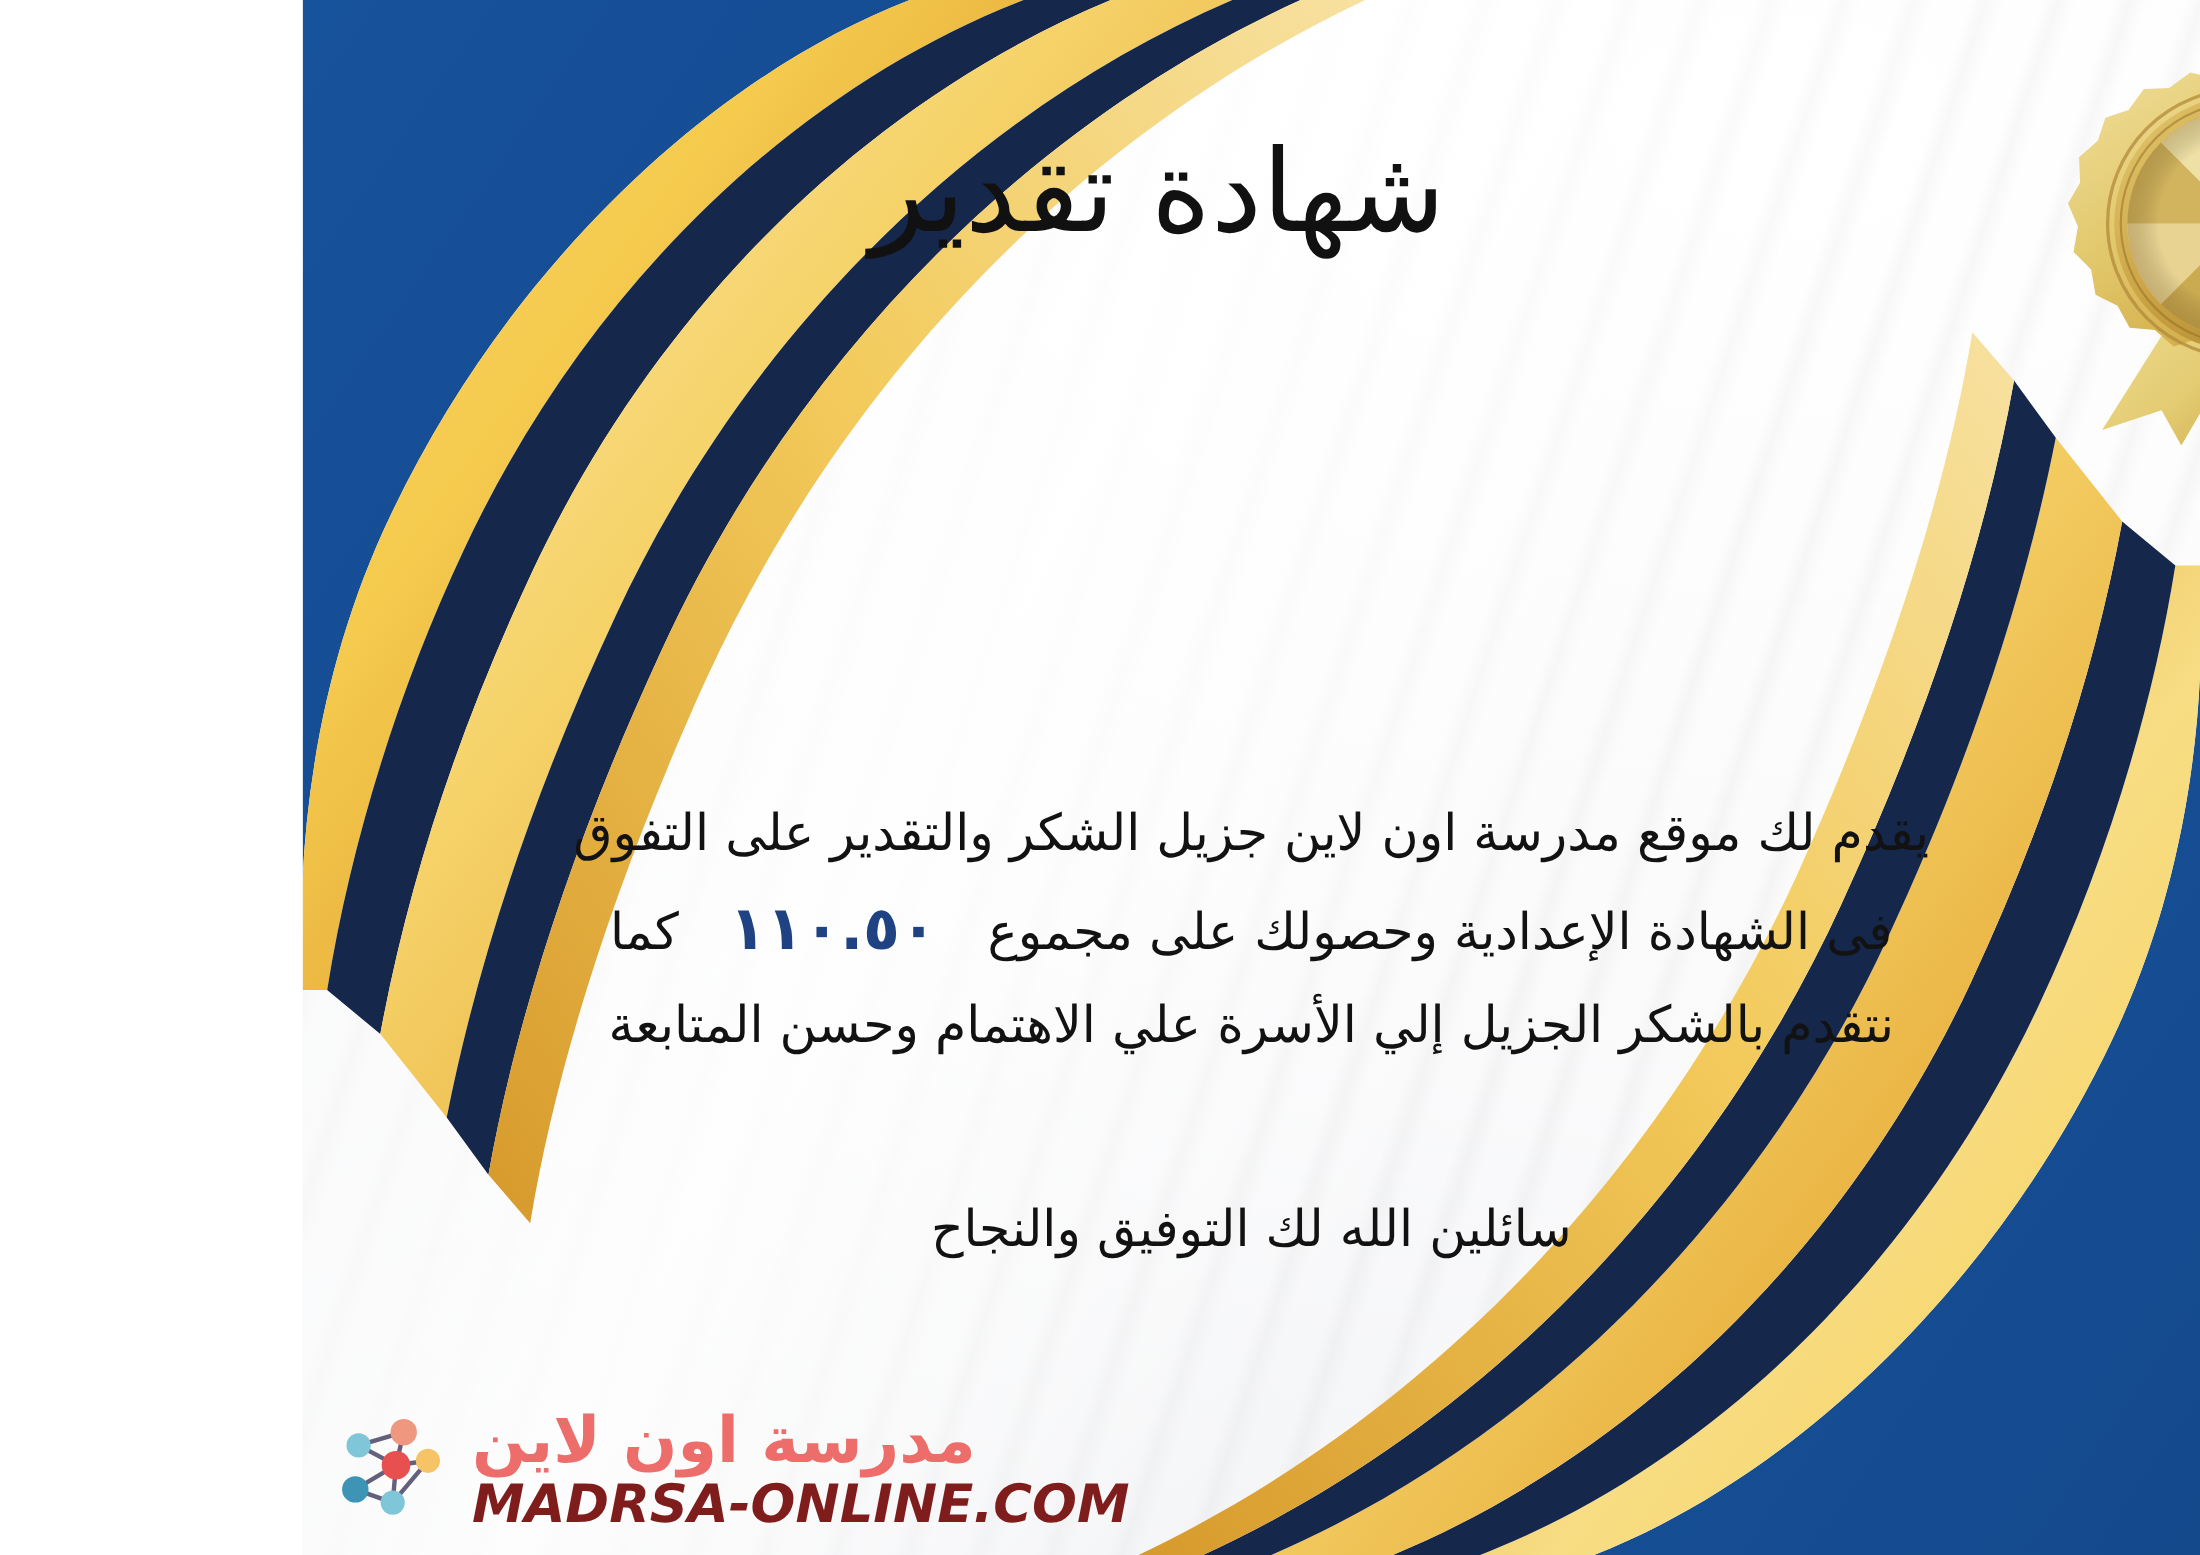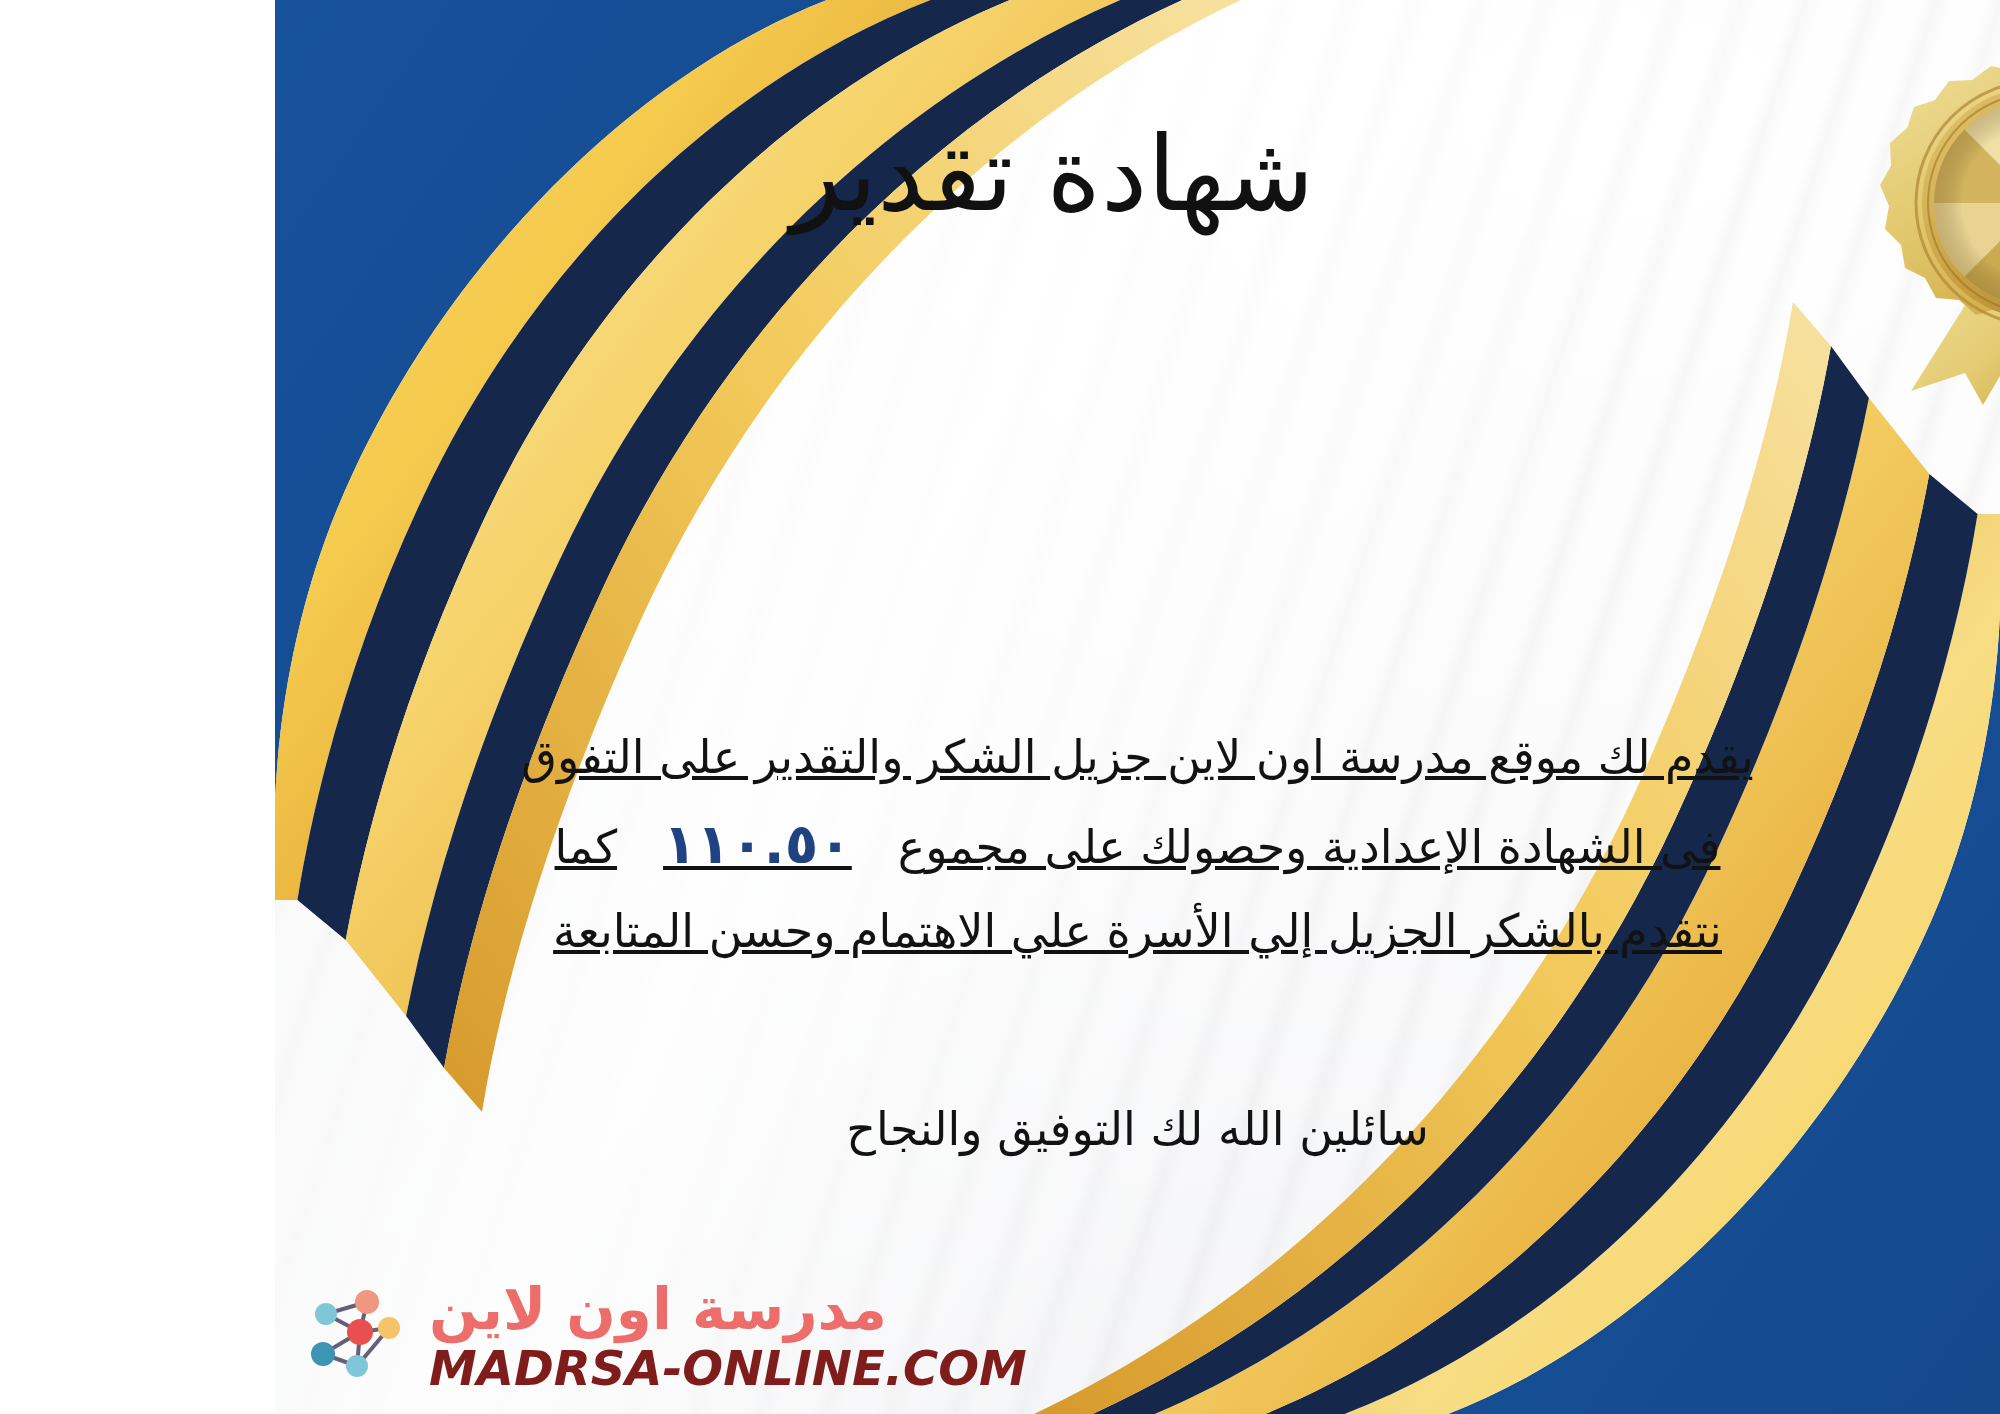--- a/index.html
+++ b/index.html
@@ -82,42 +82,40 @@
   .body-block {
     position: absolute;
     top: 718px;
     left: 60px;
     right: 60px;
     text-align: center;
     color: #121212;
     font-size: 46px;
     line-height: 1.72;
     font-weight: 400;
-    text-decoration: underline;
   }
   .body-line { white-space: nowrap; }
   .score {
     color: #1f4382;
     font-weight: 700;
     font-size: 55px;
     padding: 0 46px;
     letter-spacing: 2px;
   }
 
   
   .closing {
     position: absolute;
     top: 1090px;
     left: 0;
     right: 0;
     text-align: center;
     color: #121212;
     font-size: 46px;
     font-weight: 400;
-    margin-top: 12px;
   }
 
   
   .medal {
     position: absolute;
     top: 55px;
     left: 1598px;
     width: 330px;
     height: 350px;
   }

